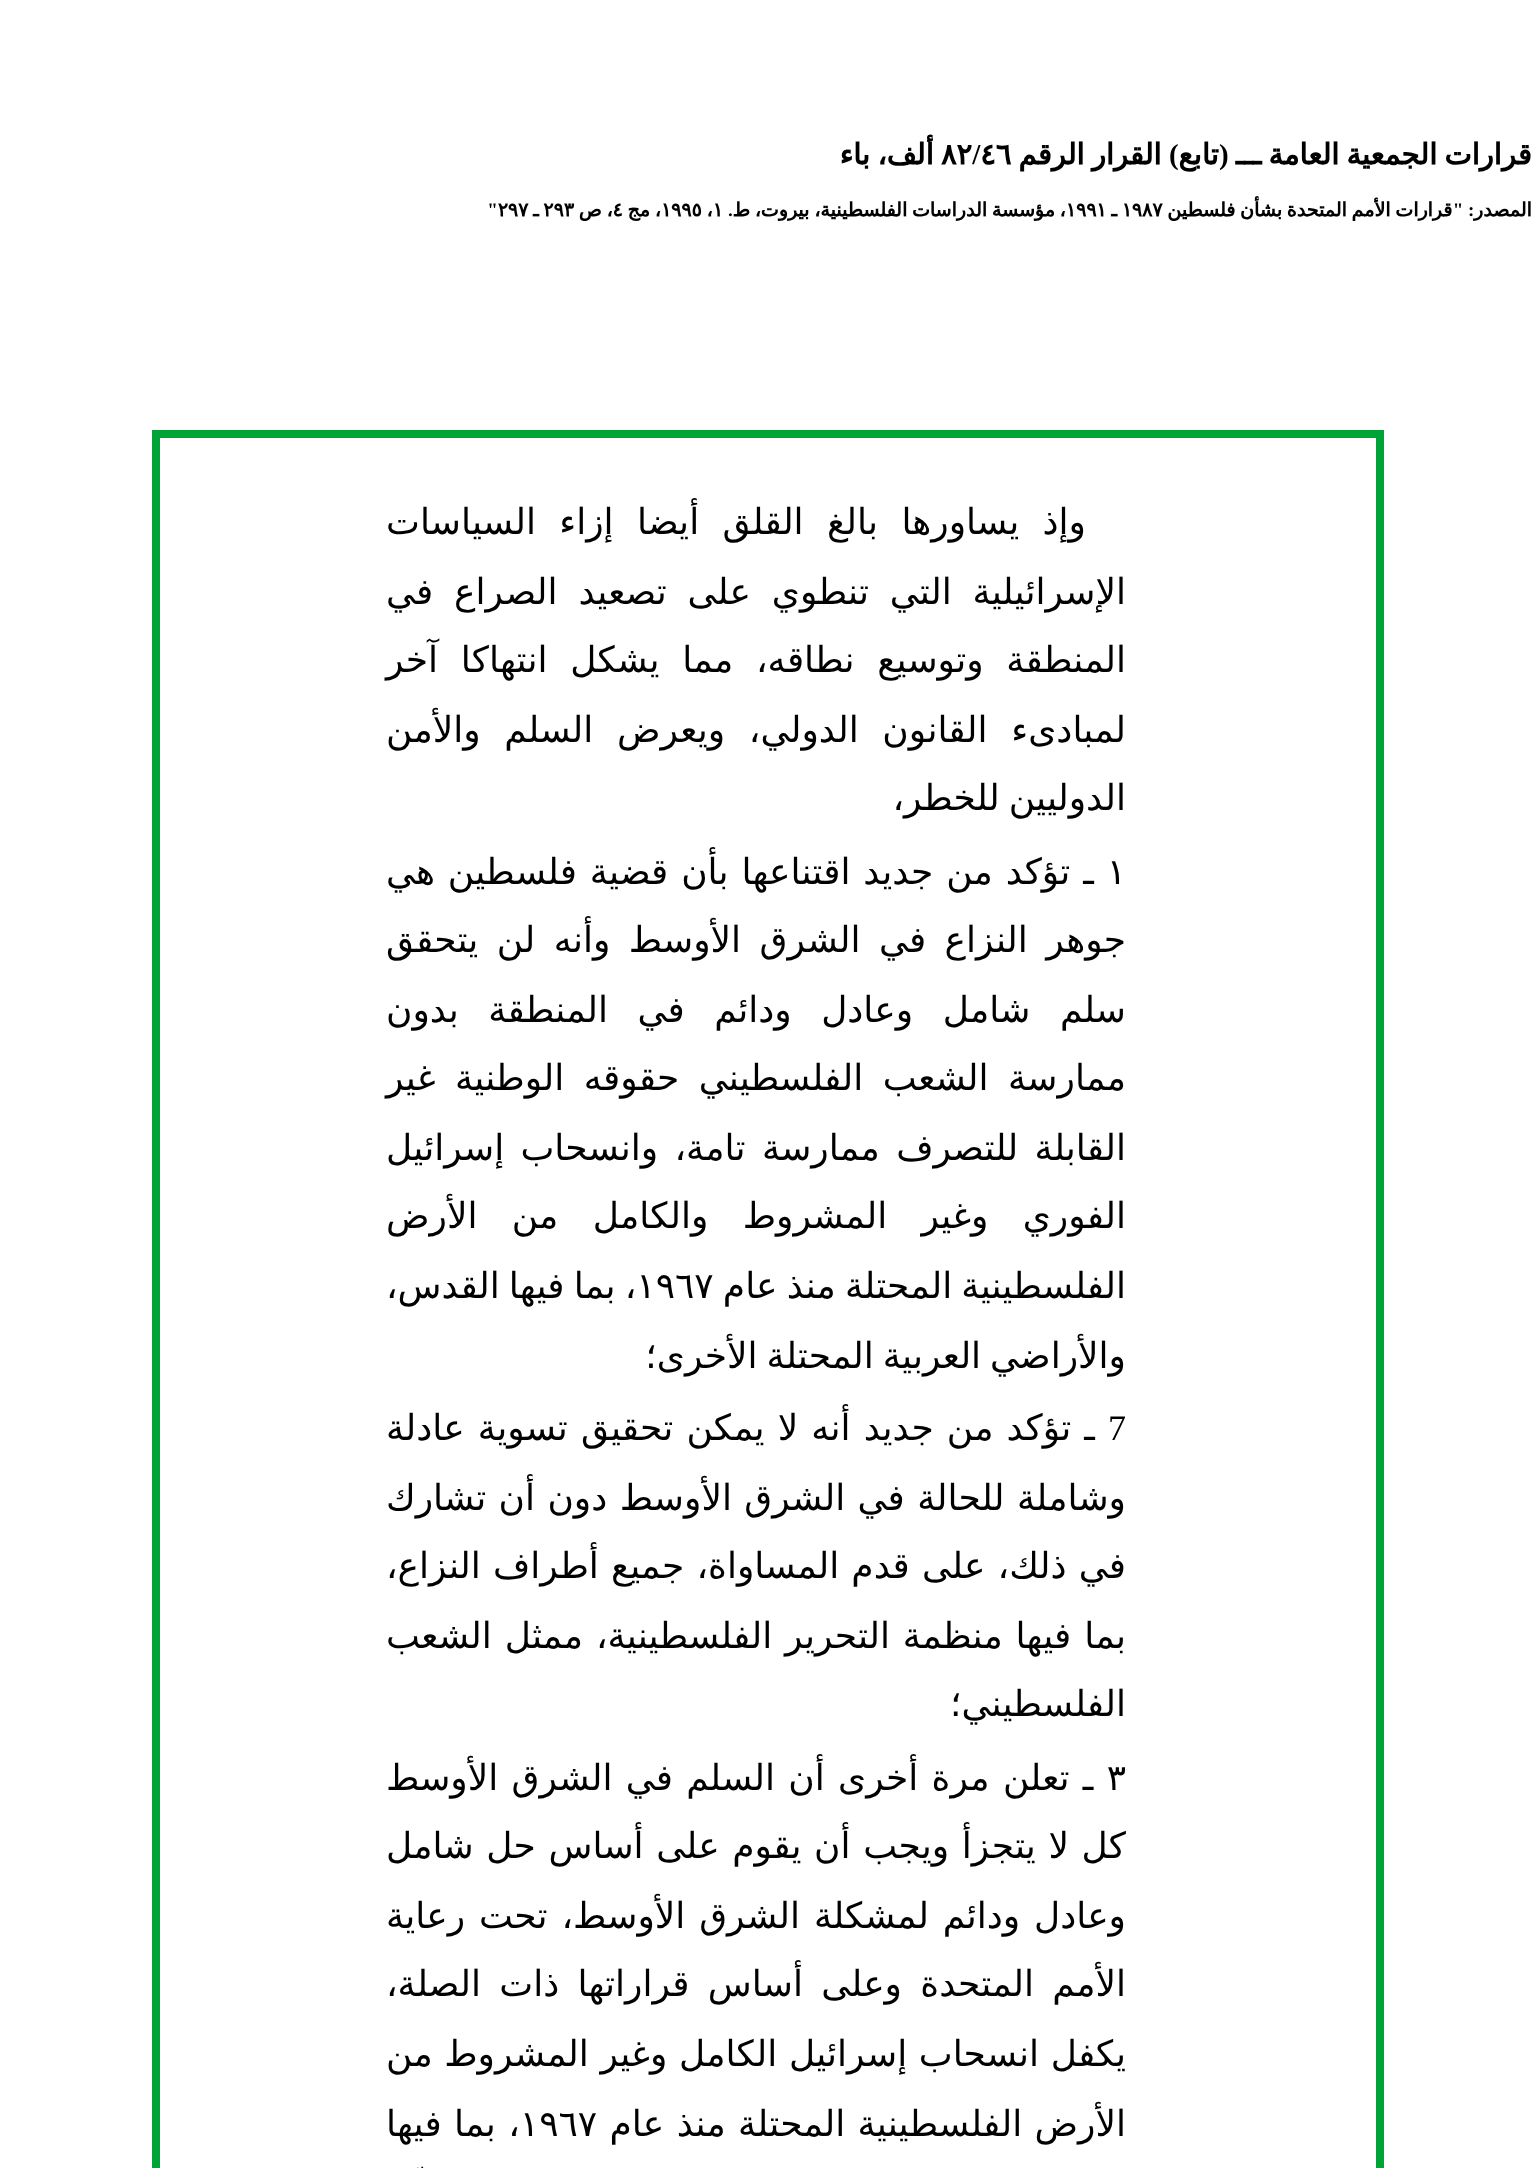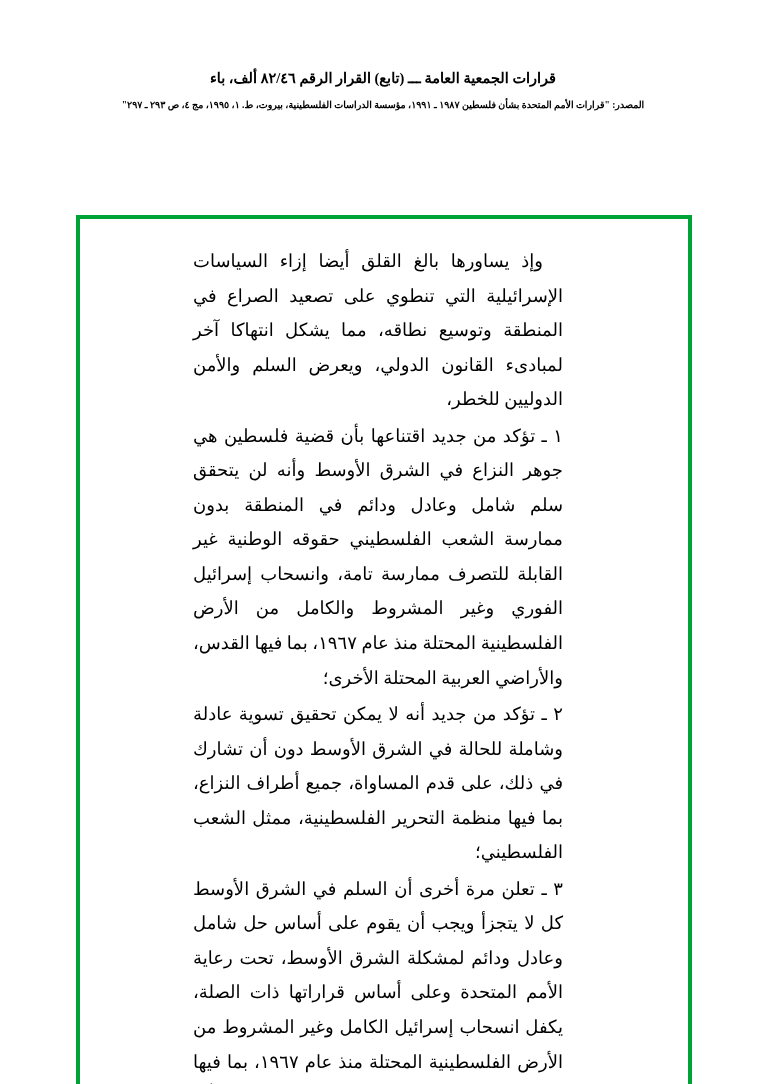--- a/index.html
+++ b/index.html
@@ -16,21 +16,20 @@
     overflow: hidden;
   }
   .page {
     width: 766px;
     height: 1084px;
     box-sizing: border-box;
     padding: 0;
     position: relative;
   }
   .header {
-    text-align: center;
     margin-top: 68px;
   }
   .doc-title {
     font-family: "Liberation Serif", "DejaVu Serif", serif;
     font-weight: bold;
     font-size: 14.5px;
     letter-spacing: 0px;
     line-height: 1.4;
     direction: rtl;
   }
@@ -79,18 +78,18 @@
 
   <div class="header">
     <div class="doc-title">قرارات الجمعية العامة ـــ (تابع) القرار الرقم ٨٢/٤٦ ألف، باء</div>
     <div class="doc-source">المصدر: "قرارات الأمم المتحدة بشأن فلسطين ١٩٨٧ ـ ١٩٩١، مؤسسة الدراسات الفلسطينية، بيروت، ط. ١، ١٩٩٥، مج ٤، ص ٢٩٣ ـ ٢٩٧"</div>
   </div>
 
   <div class="frame">
     <div class="content">
       <p class="para">وإذ يساورها بالغ القلق أيضا إزاء السياسات الإسرائيلية التي تنطوي على تصعيد الصراع في المنطقة وتوسيع نطاقه، مما يشكل انتهاكا آخر لمبادىء القانون الدولي، ويعرض السلم والأمن الدوليين للخطر،</p>
       <p class="para noindent">١ ـ تؤكد من جديد اقتناعها بأن قضية فلسطين هي جوهر النزاع في الشرق الأوسط وأنه لن يتحقق سلم شامل وعادل ودائم في المنطقة بدون ممارسة الشعب الفلسطيني حقوقه الوطنية غير القابلة للتصرف ممارسة تامة، وانسحاب إسرائيل الفوري وغير المشروط والكامل من الأرض الفلسطينية المحتلة منذ عام ١٩٦٧، بما فيها القدس، والأراضي العربية المحتلة الأخرى؛</p>
-      <p class="para noindent">٢ ـ تؤكد من جديد أنه لا يمكن تحقيق تسوية عادلة وشاملة للحالة في الشرق الأوسط دون أن تشارك في ذلك، على قدم المساواة، جميع أطراف النزاع، بما فيها منظمة التحرير الفلسطينية، ممثل الشعب الفلسطيني؛</p>
+      <p class="para noindent">7 ـ تؤكد من جديد أنه لا يمكن تحقيق تسوية عادلة وشاملة للحالة في الشرق الأوسط دون أن تشارك في ذلك، على قدم المساواة، جميع أطراف النزاع، بما فيها منظمة التحرير الفلسطينية، ممثل الشعب الفلسطيني؛</p>
       <p class="para noindent">٣ ـ تعلن مرة أخرى أن السلم في الشرق الأوسط كل لا يتجزأ ويجب أن يقوم على أساس حل شامل وعادل ودائم لمشكلة الشرق الأوسط، تحت رعاية الأمم المتحدة وعلى أساس قراراتها ذات الصلة، يكفل انسحاب إسرائيل الكامل وغير المشروط من الأرض الفلسطينية المحتلة منذ عام ١٩٦٧، بما فيها القدس، والأراضي العربية المحتلة الأخرى، ويمكّن الشعب الفلسطيني، بقيادة منظمة التحرير الفلسطينية، من ممارسة حقوقه غير القابلة للتصرف، بما في ذلك حق العودة والحق في تقرير المصير والاستقلال الوطني وإقامة دولته المستقلة ذات السيادة في فلسطين، وفقا لقرارات الأمم المتحدة المتصلة بقضية فلسطين، ولا سيما قرارات الجمعية العامة داط ـ ٢/٧ المؤرخ في ٢٩ تموز/يوليو ١٩٨٠، و٣٦/ ١٢٠ ألف إلى واو المؤرخة في ١٠ كانون الأول/ديسمبر ١٩٨١، و٣٧/٨٦ ألف إلى دال المؤرخة في ١٠ كانون الأول/ديسمبر ١٩٨٢، و٣٧/٨٦ هاء المؤرخ في ٢٠ كانون الأول/ديسمبر ١٩٨٢، و٣٨/٥٨ ألف إلى هاء المؤرخة في ١٣ كانون الأول/ ديسمبر ١٩٨٣، و٣٩/٤٩ ألف إلى دال المؤرخة في ١١ كانون</p>
     </div>
   </div>
 
 </div>
 
 </body></html>

